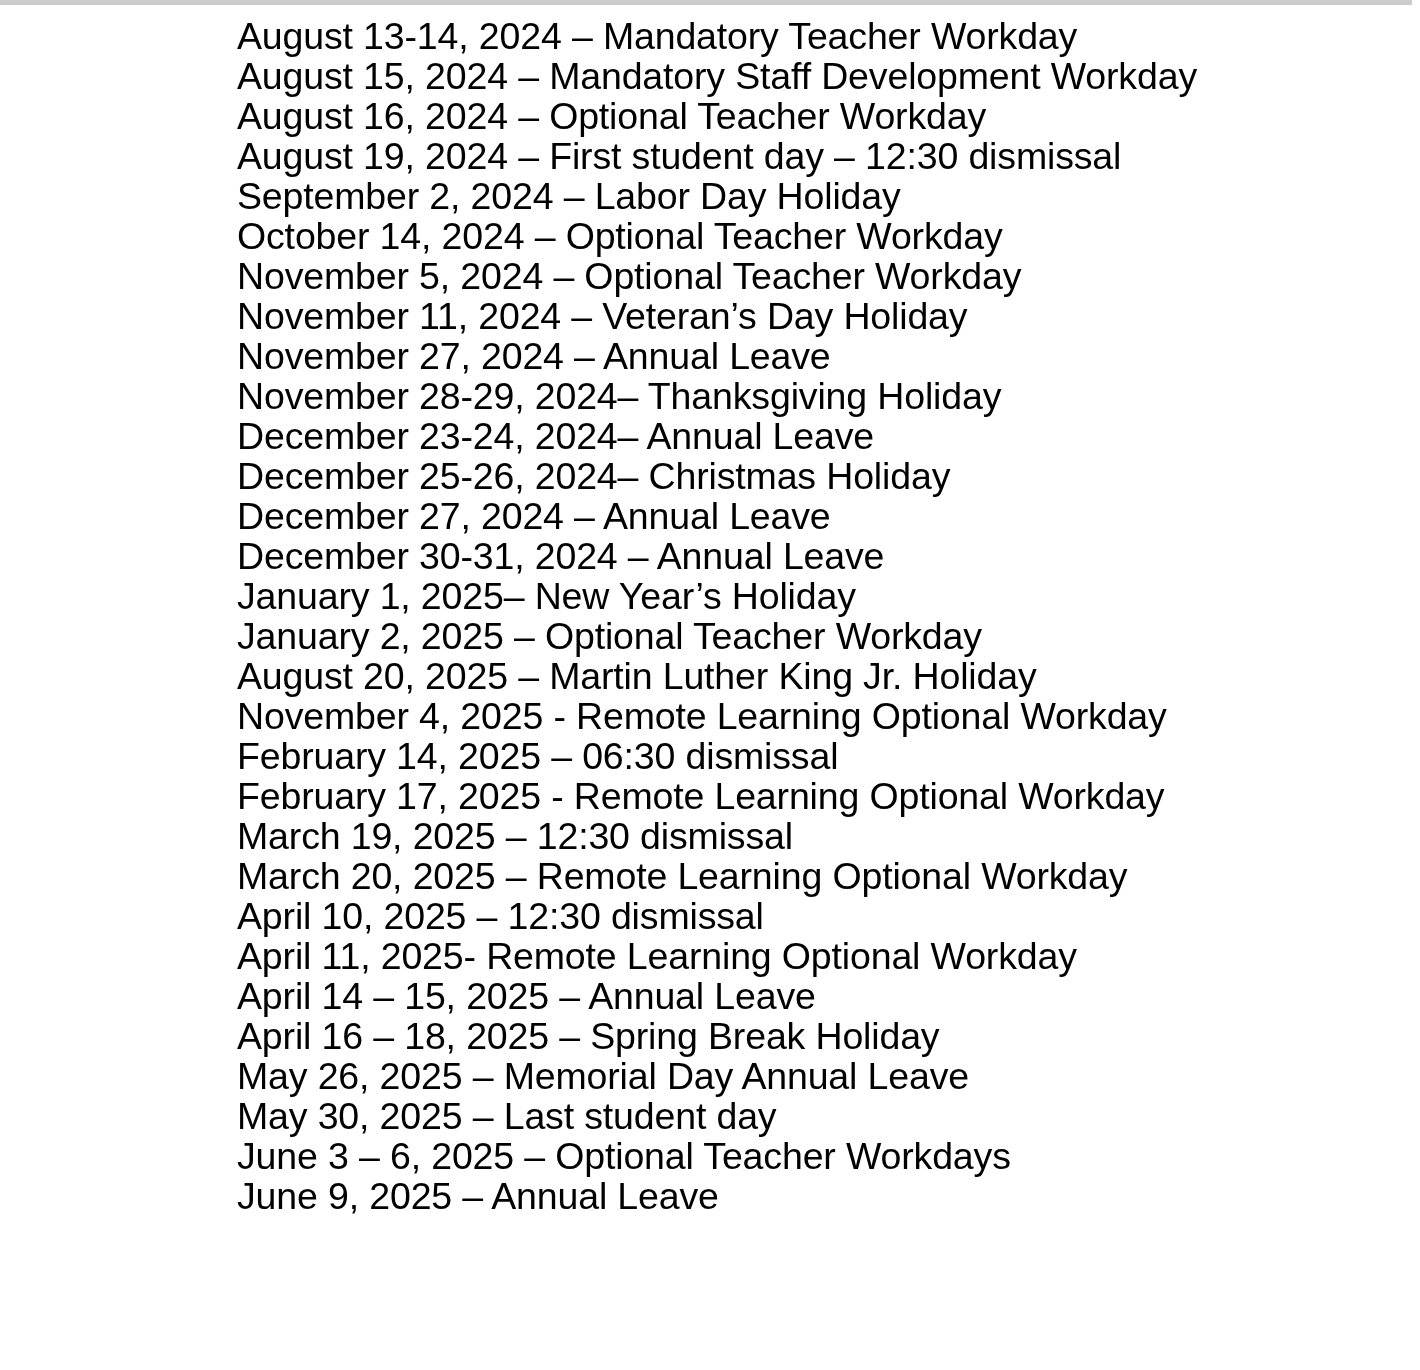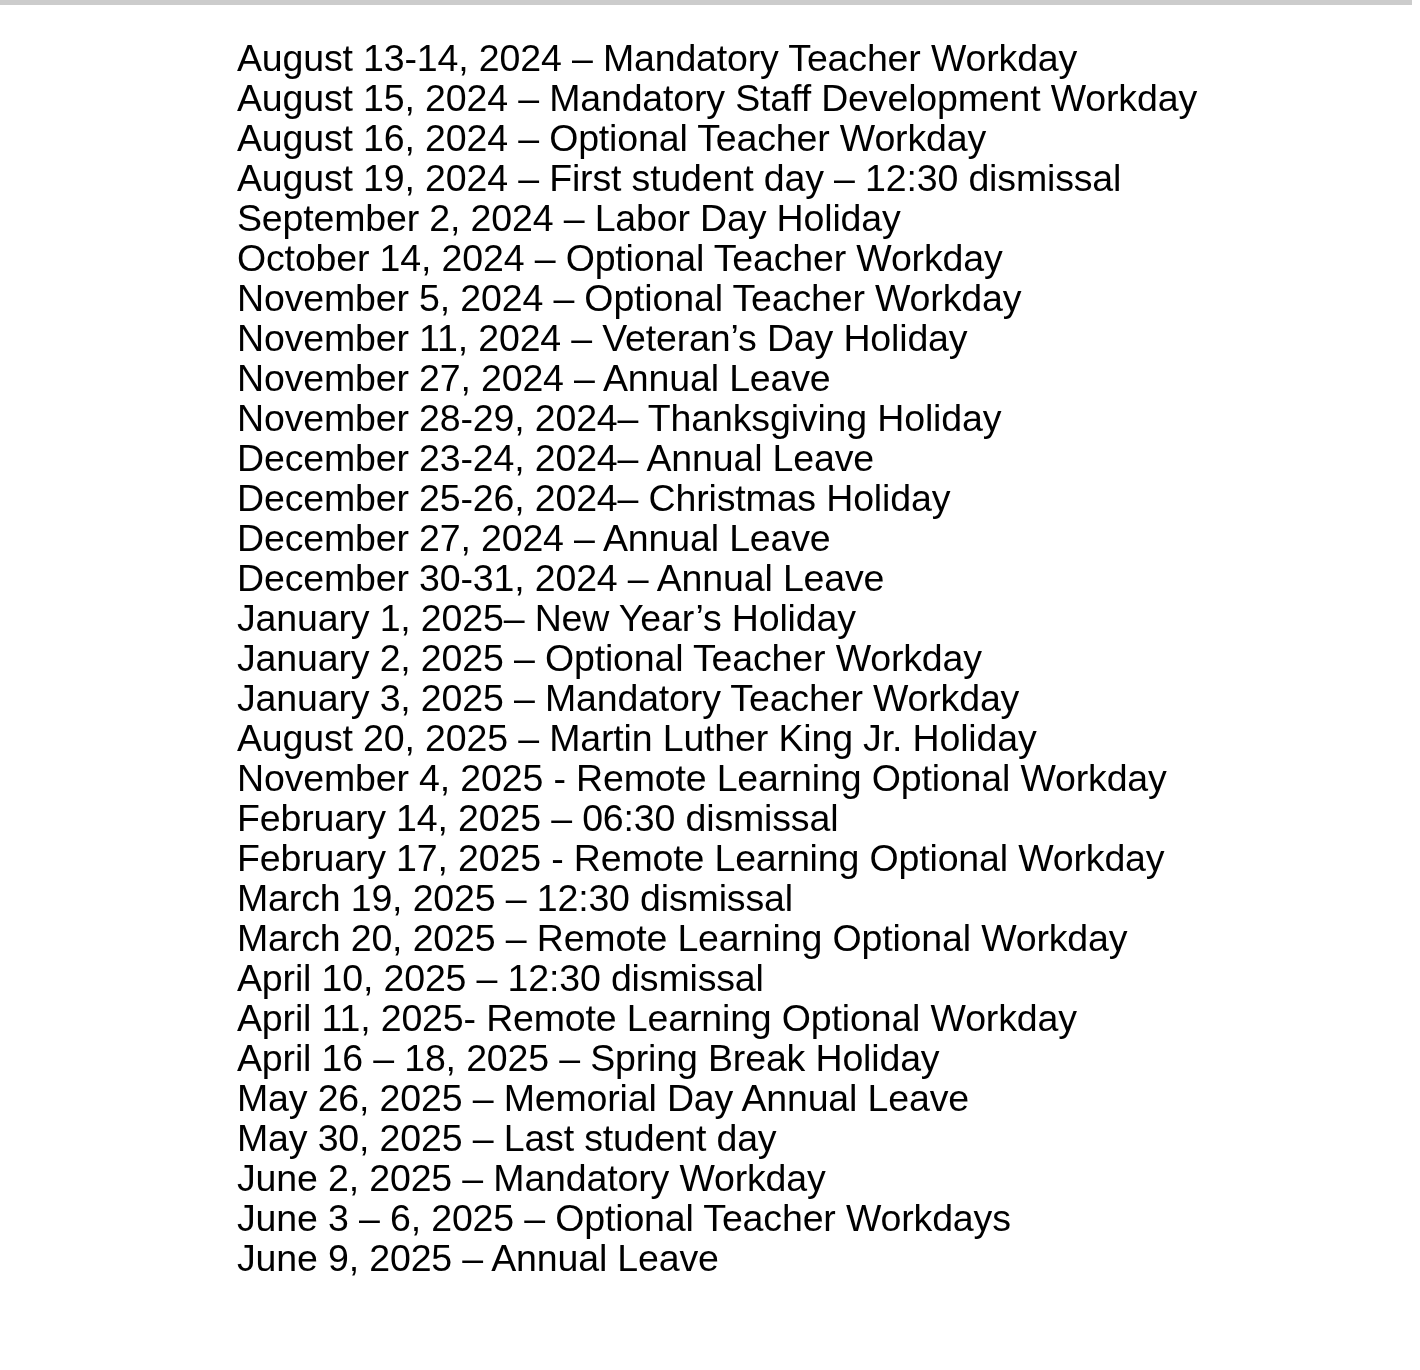--- a/index.html
+++ b/index.html
@@ -19,21 +19,21 @@
   #top-rule {
     position: absolute;
     top: 0;
     left: 0;
     width: 1412px;
     height: 5px;
     background: #cccccc;
   }
   #calendar-list {
     position: absolute;
-    top: 38px;
+    top: 16px;
     left: 237px;
     width: 1150px;
     list-style: none;
     margin: 0;
     padding: 0;
   }
   #calendar-list li {
     font-size: 37.5px;
     line-height: 40px;
     letter-spacing: -0.15px;
@@ -57,28 +57,27 @@
   <li>November 5, 2024 – Optional Teacher Workday</li>
   <li>November 11, 2024 – Veteran’s Day Holiday</li>
   <li>November 27, 2024 – Annual Leave</li>
   <li>November 28-29, 2024– Thanksgiving Holiday</li>
   <li>December 23-24, 2024– Annual Leave</li>
   <li>December 25-26, 2024– Christmas Holiday</li>
   <li>December 27, 2024 – Annual Leave</li>
   <li>December 30-31, 2024 – Annual Leave</li>
   <li>January 1, 2025– New Year’s Holiday</li>
   <li>January 2, 2025 – Optional Teacher Workday</li>
-  <li>January 3, 2025 – Mandatory Teacher Workday</li>
   <li>August 20, 2025 – Martin Luther King Jr. Holiday</li>
   <li>November 4, 2025 - Remote Learning Optional Workday</li>
   <li>February 14, 2025 – 06:30 dismissal</li>
   <li>February 17, 2025 - Remote Learning Optional Workday</li>
   <li>March 19, 2025 – 12:30 dismissal</li>
   <li>March 20, 2025 – Remote Learning Optional Workday</li>
   <li>April 10, 2025 – 12:30 dismissal</li>
   <li>April 11, 2025- Remote Learning Optional Workday</li>
+  <li>April 14 – 15, 2025 – Annual Leave</li>
   <li>April 16 – 18, 2025 – Spring Break Holiday</li>
   <li>May 26, 2025 – Memorial Day Annual Leave</li>
   <li>May 30, 2025 – Last student day</li>
-  <li>June 2, 2025 – Mandatory Workday</li>
   <li>June 3 – 6, 2025 – Optional Teacher Workdays</li>
   <li>June 9, 2025 – Annual Leave</li>
 </ul>
 
 </body></html>

